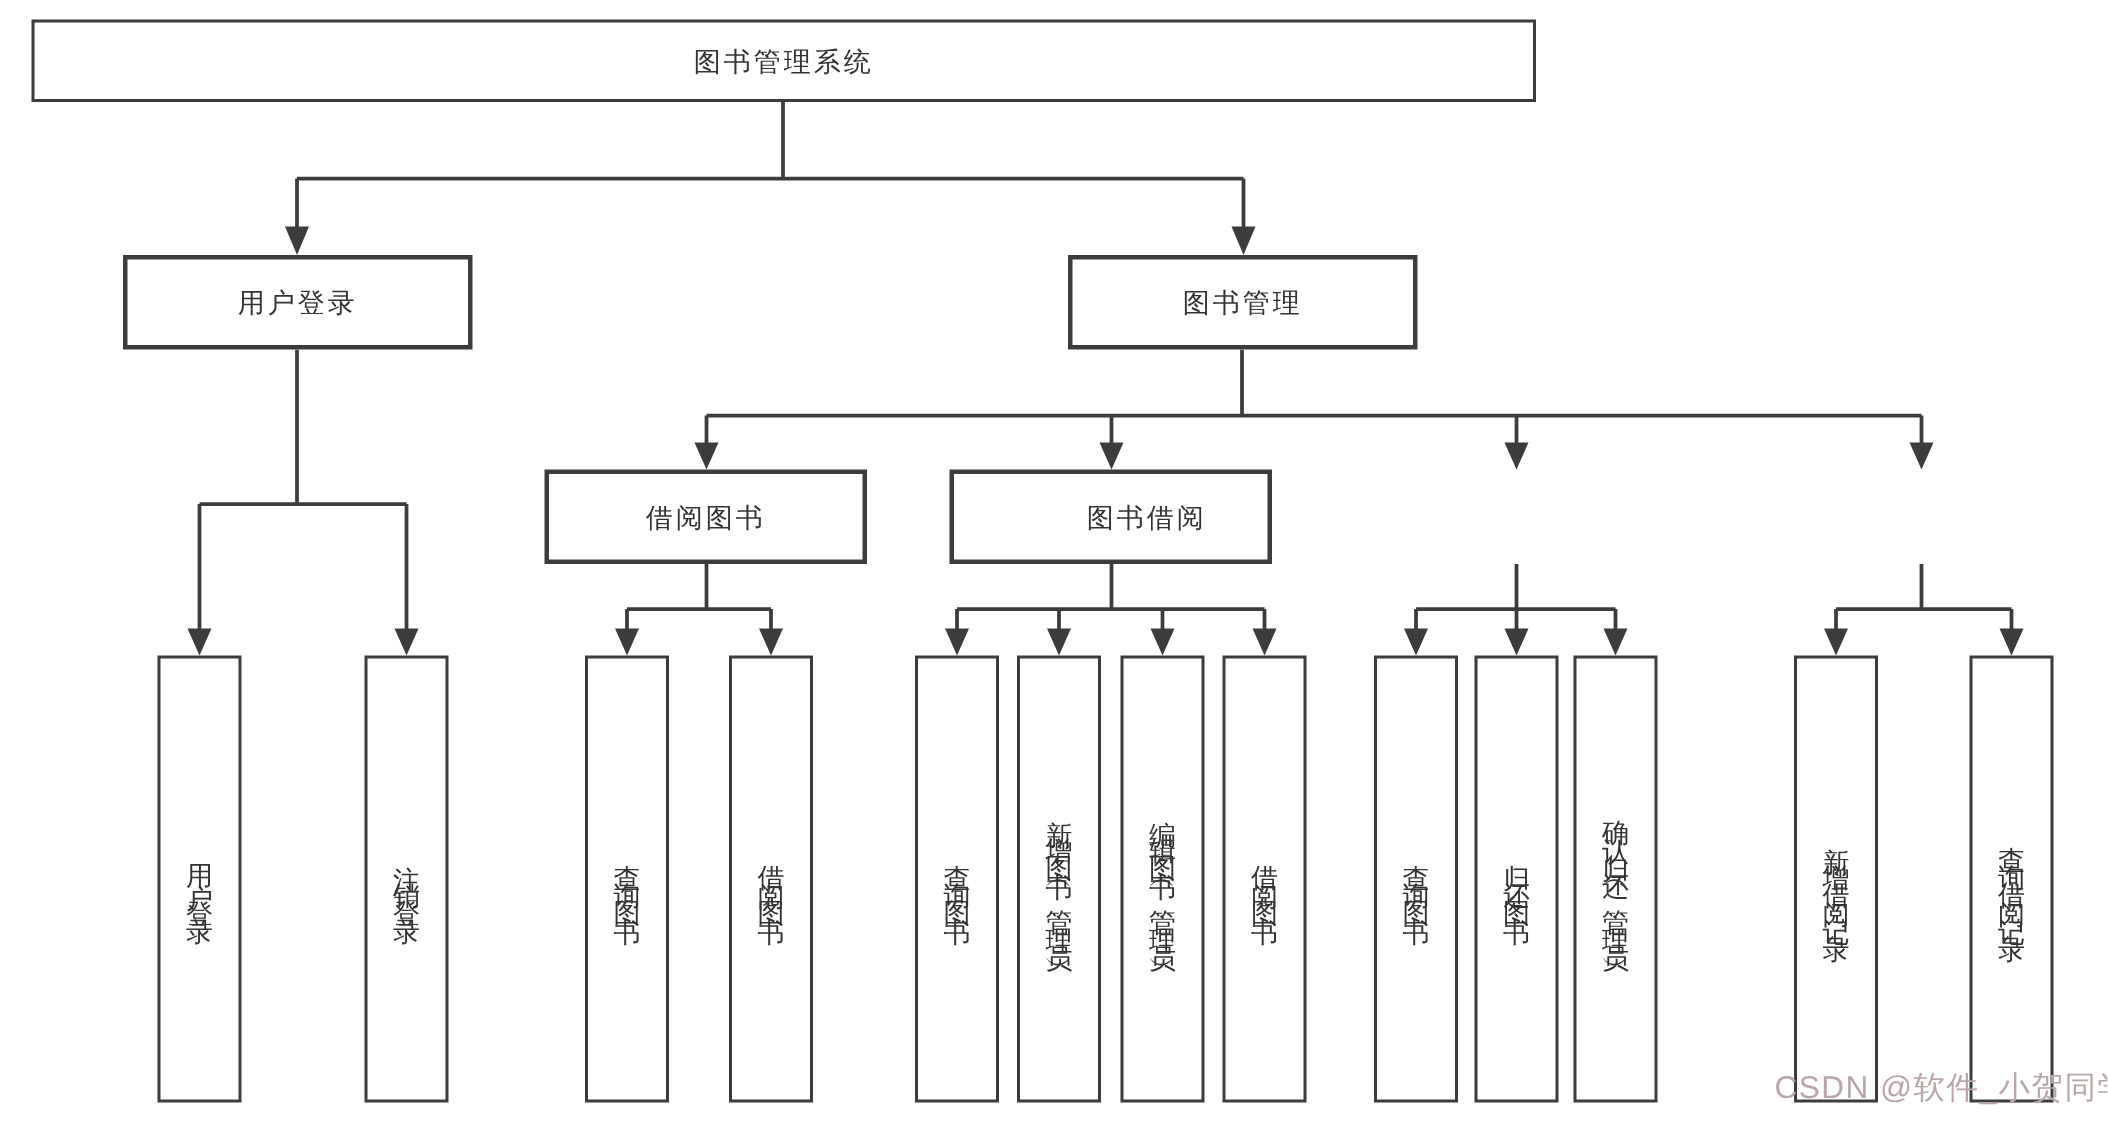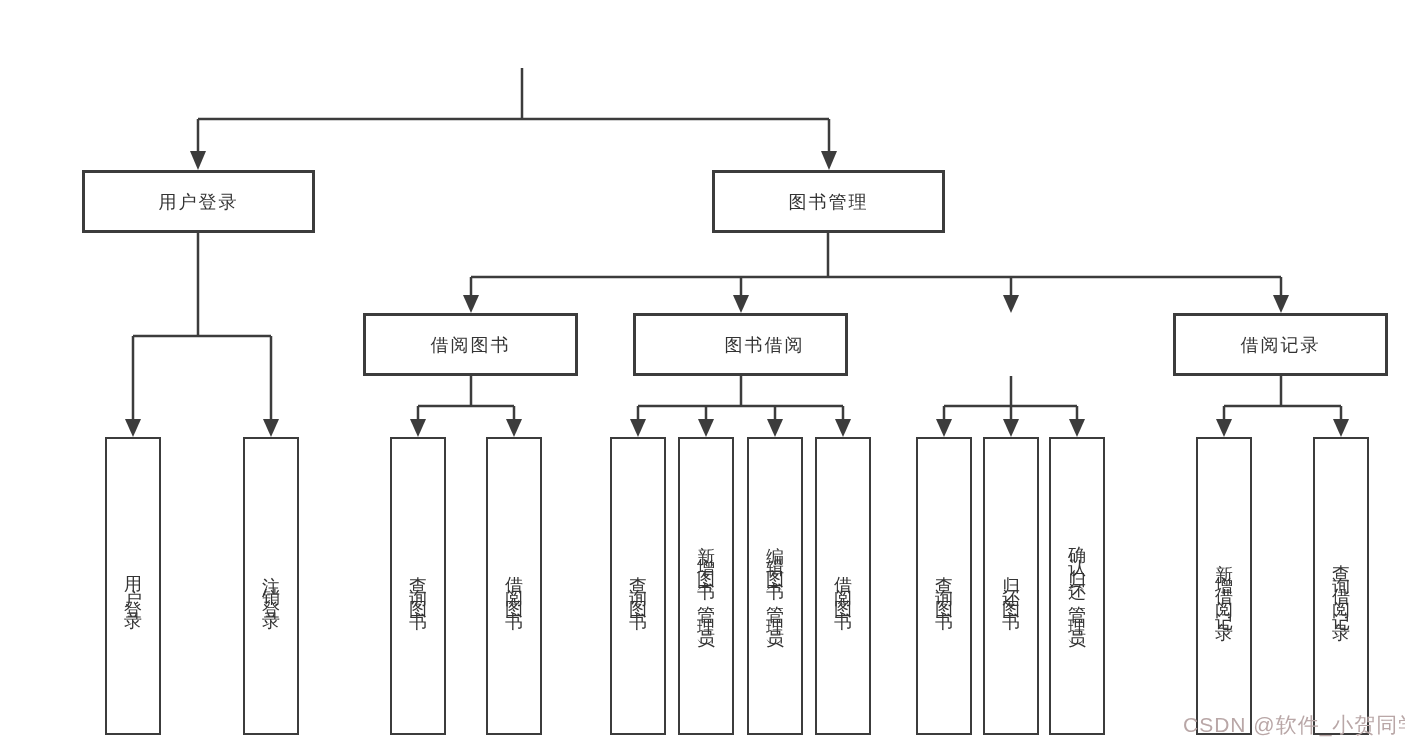--- a/index.html
+++ b/index.html
@@ -95,36 +95,36 @@
       <polygon points="767,419 783,419 775,437"></polygon>
       <polygon points="835,419 851,419 843,437"></polygon>
       <polygon points="936,419 952,419 944,437"></polygon>
       <polygon points="1003,419 1019,419 1011,437"></polygon>
       <polygon points="1069,419 1085,419 1077,437"></polygon>
       <polygon points="1216,419 1232,419 1224,437"></polygon>
       <polygon points="1333,419 1349,419 1341,437"></polygon>
     </g>
   </svg>
 
+  <div class="box root" style="left:21px; top:13px; width:1003px; height:55px;">
+    <span class="hlabel">图书管理系统</span>
+  </div>
 
   <div class="box branch" style="left:82px; top:170px; width:233px; height:63px;">
     <span class="hlabel">用户登录</span>
   </div>
   <div class="box branch" style="left:712px; top:170px; width:233px; height:63px;">
     <span class="hlabel">图书管理</span>
   </div>
 
   <div class="box branch" style="left:363px; top:313px; width:215px; height:63px;">
     <span class="hlabel">借阅图书</span>
   </div>
   <div class="box branch" style="left:633px; top:313px; width:215px; height:63px;padding-left:48px;">
     <span class="hlabel">图书借阅</span>
-  </div>
-  <div class="box branch" style="left:1173px; top:313px; width:215px; height:63px;">
-    <span class="hlabel">借阅记录</span>
   </div>
 
   <div class="box leaf" style="left:105px; top:437px; width:56px; height:298px;">
     <span class="vlabel">用户登录</span>
   </div>
   <div class="box leaf" style="left:243px; top:437px; width:56px; height:298px;">
     <span class="vlabel">注销登录</span>
   </div>
 
   <div class="box leaf" style="left:390px; top:437px; width:56px; height:298px;">

